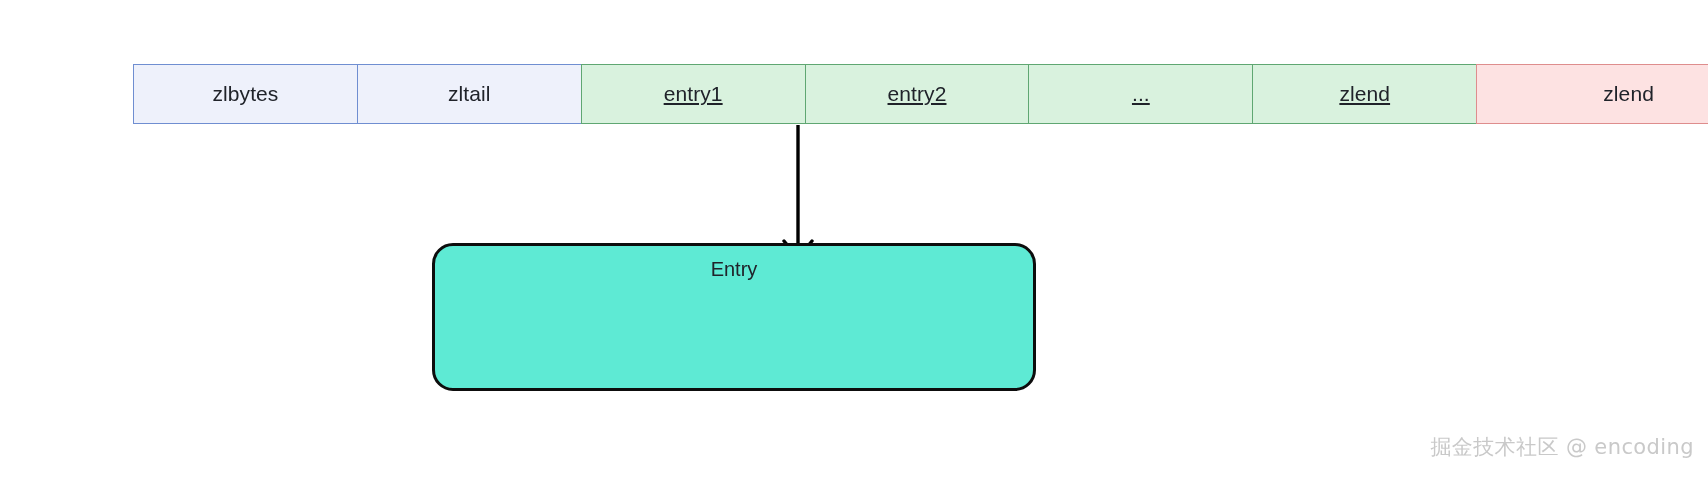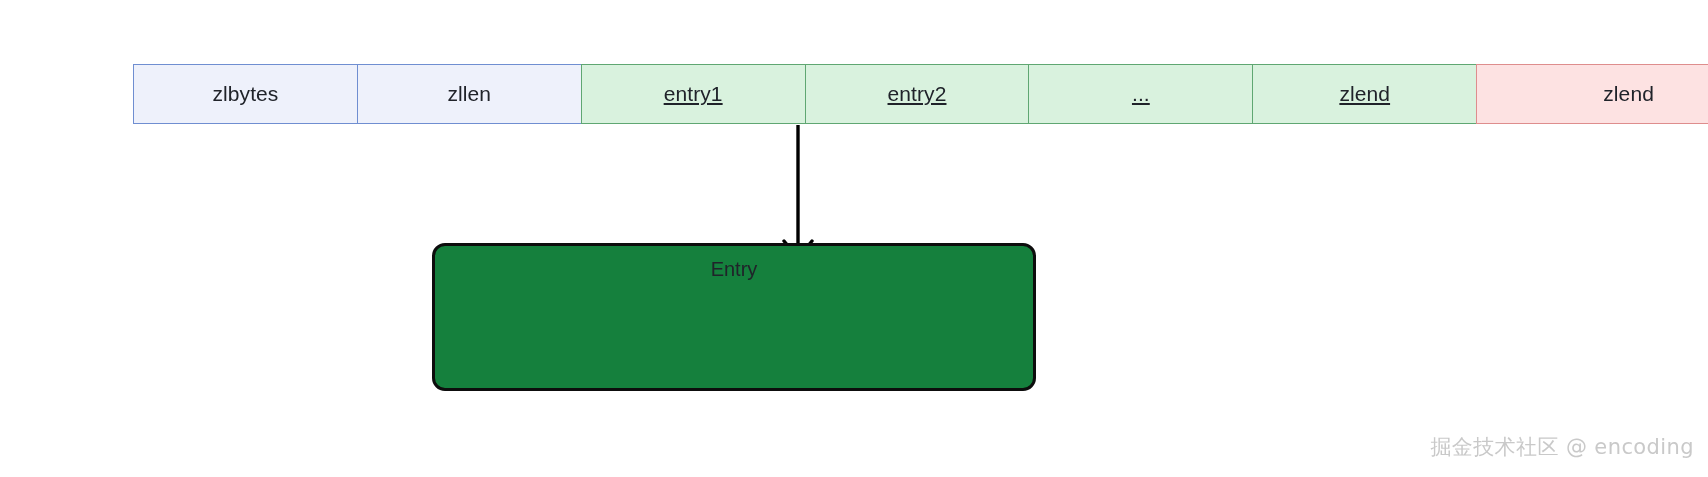--- a/index.html
+++ b/index.html
@@ -72,23 +72,23 @@
   }
 
   
   .entry-box {
     position: absolute;
     left: 432px;
     top: 243px;
     width: 604px;
     height: 148px;
     box-sizing: border-box;
-    background: #15803d;
+    background: #5eead4;
     border: 3.2px solid #0d0d0d;
-    border-radius: 13px;
+    border-radius: 21px;
     display: flex;
     flex-direction: column;
     align-items: center;
   }
   .entry-title {
     margin-top: 13px;
     font-size: 20px;
     color: #20232a;
     line-height: 1;
   }
@@ -129,21 +129,21 @@
 </head>
 <body>
 
 <div id="diagram-canvas">
 
   <div class="ziplist-row">
     <div class="zl-cell header">
       <span>zlbytes</span>
     </div>
     <div class="zl-cell header">
-      <span>zllen</span>
+      <span>zltail</span>
     </div>
     <div class="zl-cell entry">
       <span>entry1</span>
     </div>
     <div class="zl-cell entry">
       <span>entry2</span>
     </div>
     <div class="zl-cell entry">
       <span>...</span>
     </div>

